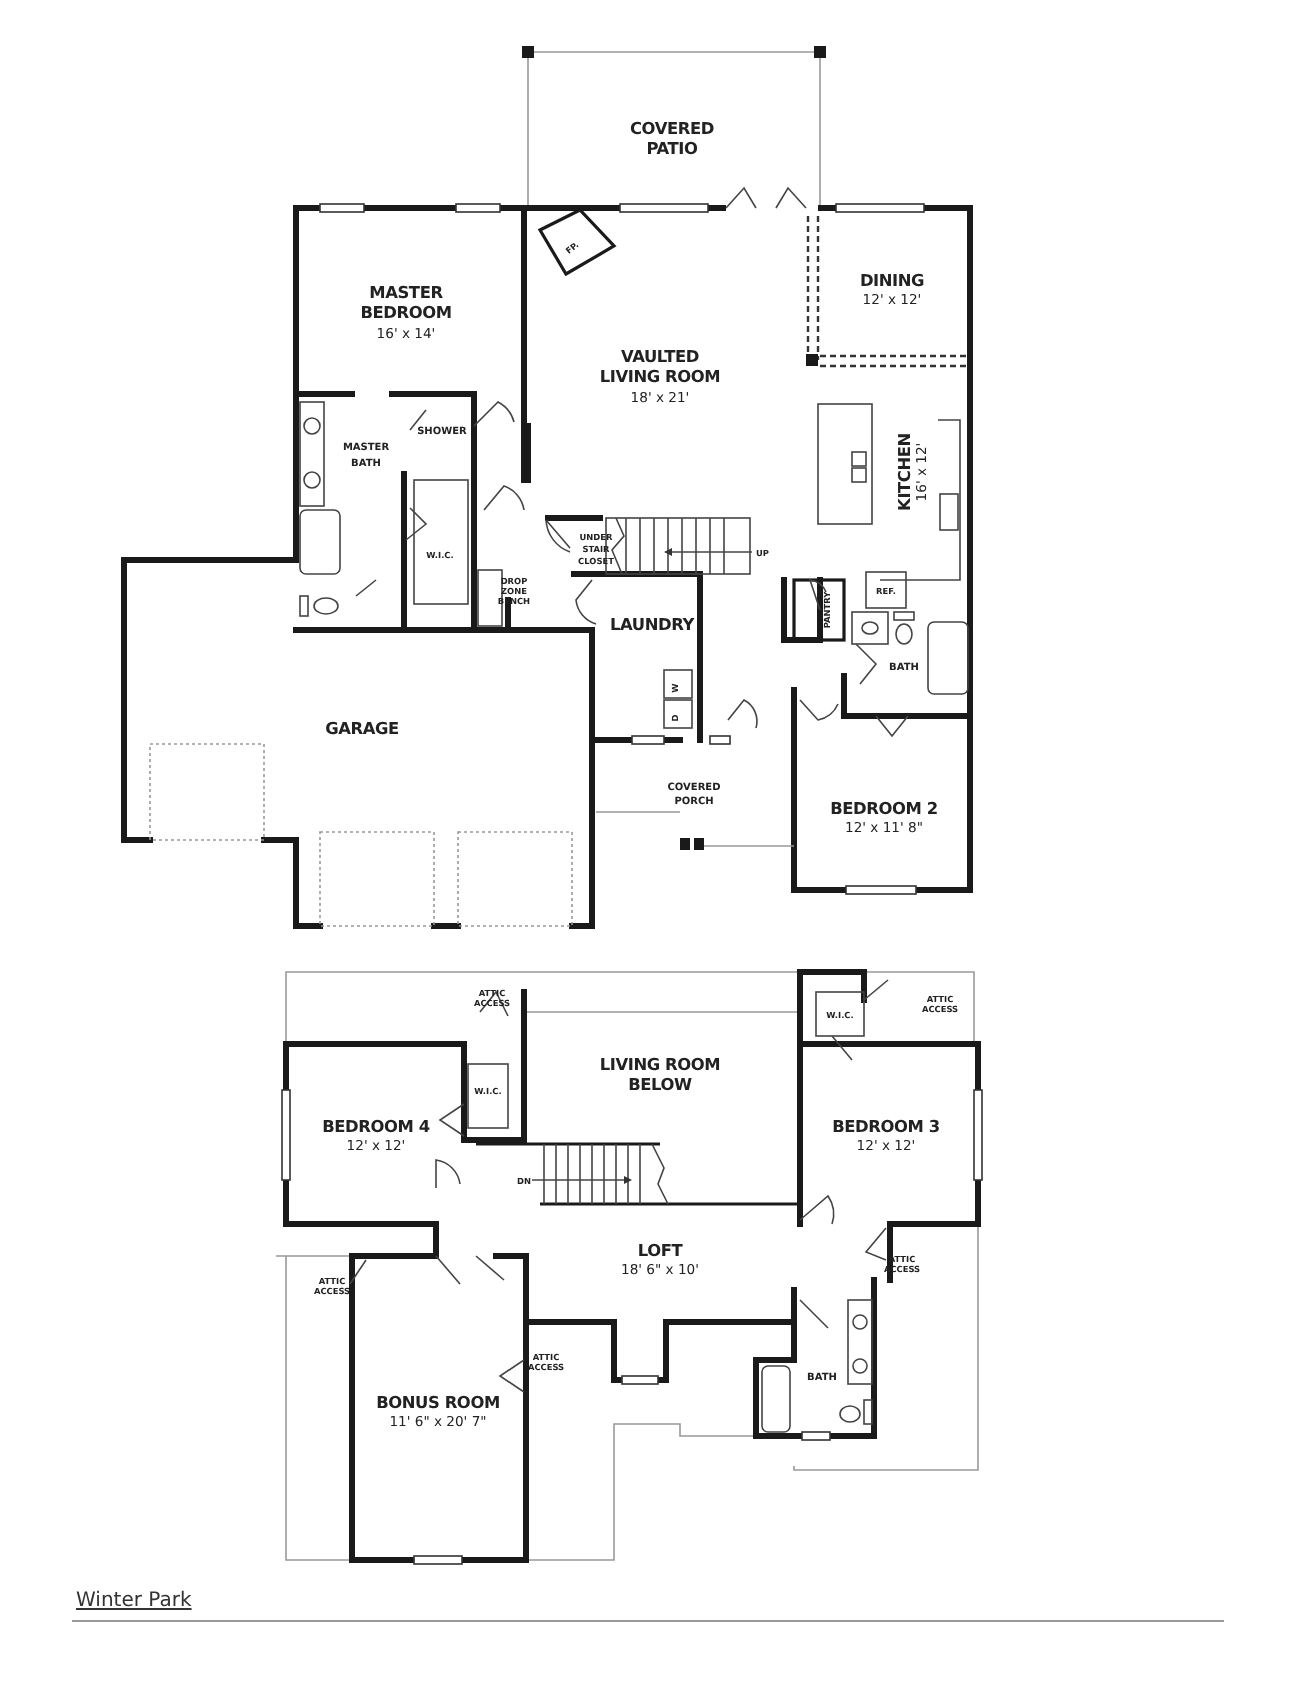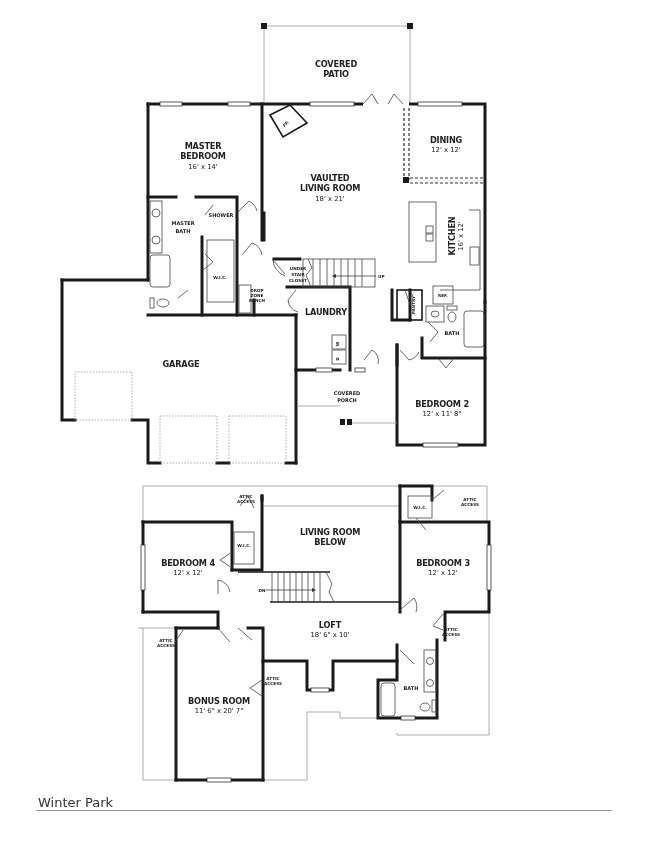--- a/index.html
+++ b/index.html
@@ -10,21 +10,21 @@
   .th { stroke:#444; stroke-width:0.8; fill:none; }
   .gl { stroke:#999; stroke-width:0.8; fill:none; }
   .dash { stroke:#333; stroke-width:1.2; fill:none; stroke-dasharray:3 2; }
   .dot { stroke:#999; stroke-width:0.8; fill:none; stroke-dasharray:1.5 1.5; }
   .win { fill:#fff; stroke:#333; stroke-width:0.8; }
   .lbl { font-family:"DejaVu Sans", sans-serif; fill:#222; text-anchor:middle; }
   .rm { font-size:8.2px; font-weight:bold; letter-spacing:-0.2px; }
   .dim { font-size:6.8px; }
   .sm { font-size:5px; font-weight:bold; }
   .xs { font-size:4.2px; font-weight:bold; }
-  .footer-title { position:absolute; left:38px; top:795px; font-family:"DejaVu Sans", sans-serif; font-size:13px; color:#333; }
+  .footer-title { position:absolute; left:38px; top:795px; font-family:"DejaVu Sans", sans-serif; font-size:10px; color:#333;text-decoration:underline; }
   .footer-rule { position:absolute; left:36px; top:810px; width:576px; height:1px; background:#999; }
 </style>
 </head>
 <body>
 
 <svg width="650" height="841" viewBox="0 0 650 841">
 
   <g>
 
     <g>

